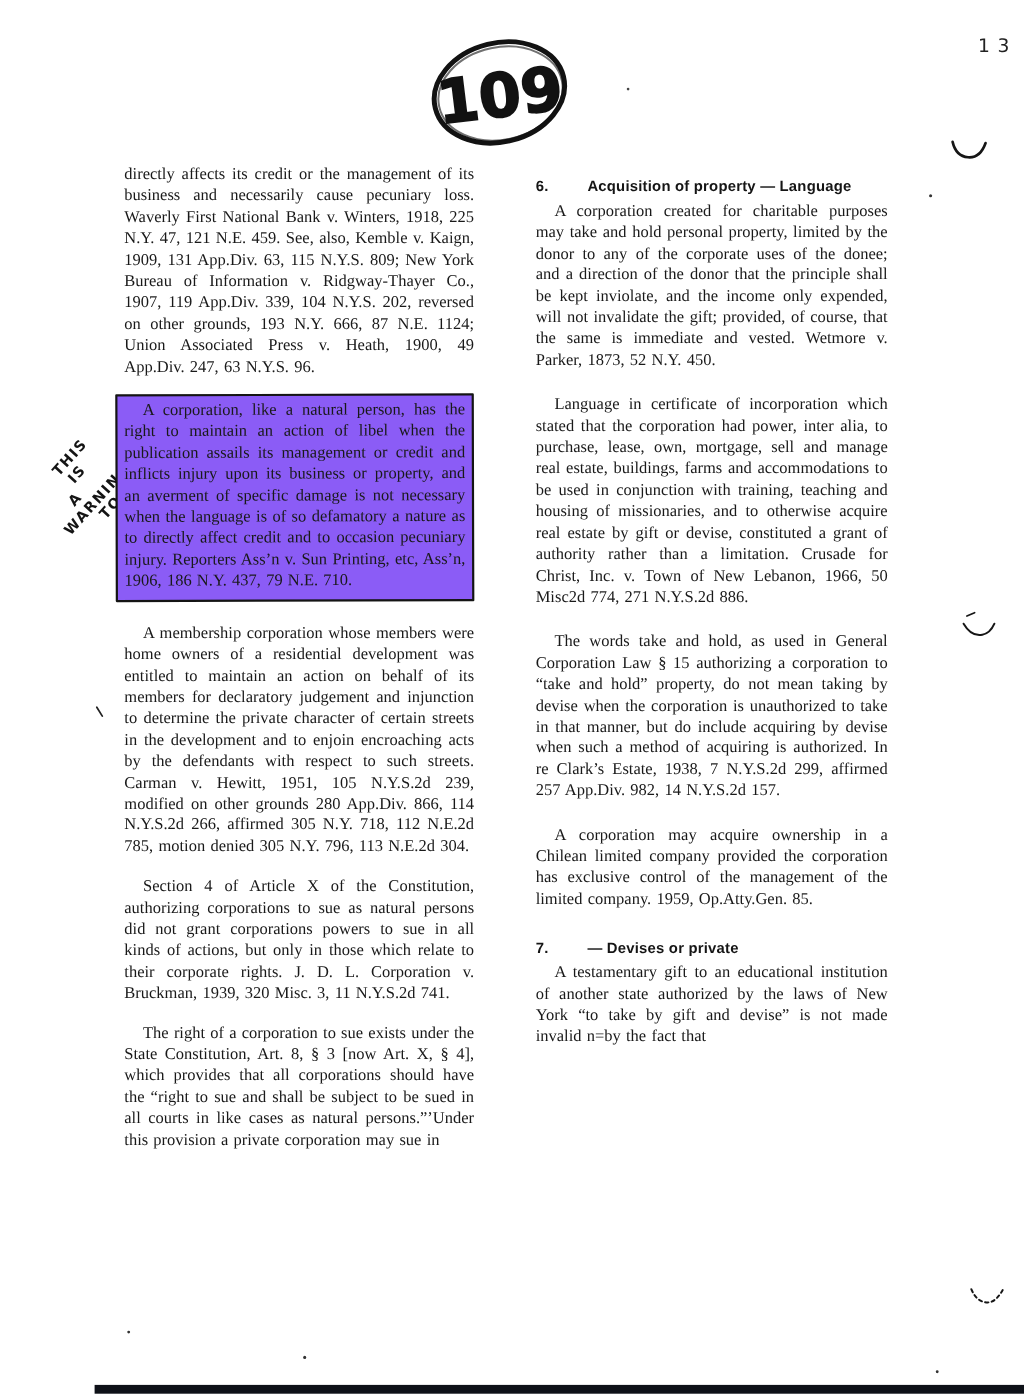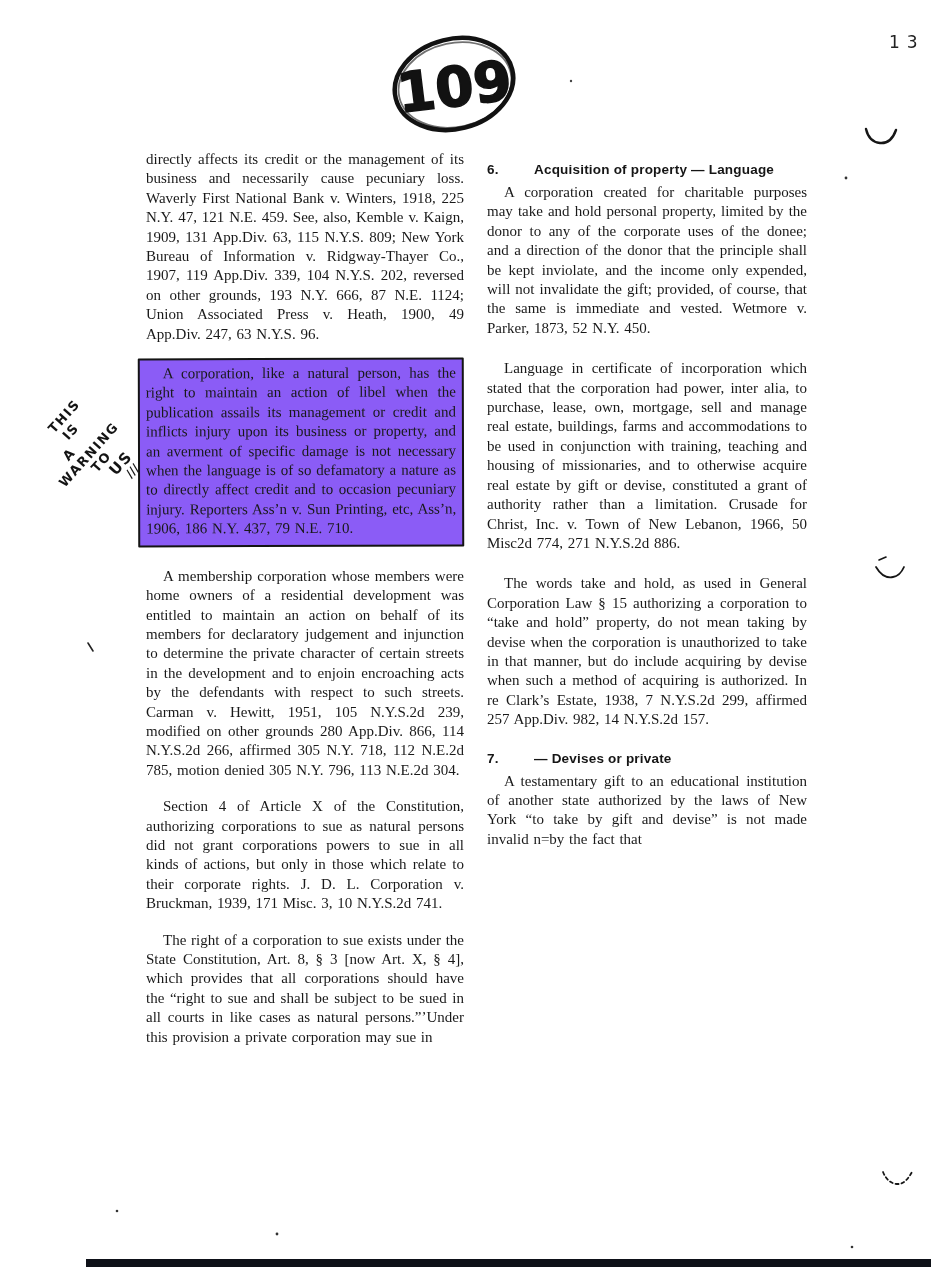--- a/index.html
+++ b/index.html
@@ -4,21 +4,21 @@
 <style>
   html,body{margin:0;padding:0;}
   body{
     width:931px;height:1267px;position:relative;background:#ffffff;
     font-family:"Liberation Serif", serif;color:#191919;overflow:hidden;
   }
   .page{position:absolute;inset:0;}
 
   
   .col{position:absolute;top:150px;}
-  .col-left{left:146px;width:318px;}
+  .col-left{left:113px;width:318px;}
   .col-right{left:487px;width:320px;}
 
   p.body-par{
     font-size:15px;line-height:19.4px;text-align:justify;
     margin:0 0 17px 0;text-indent:17px;
     -webkit-hyphens:none;hyphens:none;word-spacing:1px;
   }
   p.no-indent{text-indent:0;}
 
   .boxed-par{
@@ -94,33 +94,34 @@
     <span class="w w6">US</span>
     <span class="w w7">///</span>
   </div>
 
   <div class="col col-left">
     <p class="body-par no-indent">directly affects its credit or the management of its business and necessarily cause pecuniary loss.  Waverly First National Bank v. Winters, 1918, 225 N.Y. 47, 121 N.E. 459.  See, also, Kemble v. Kaign, 1909, 131 App.Div. 63, 115 N.Y.S. 809; New York Bureau of Information v. Ridgway-Thayer Co., 1907, 119 App.Div. 339, 104 N.Y.S. 202, reversed on other grounds, 193 N.Y. 666, 87 N.E. 1124; Union Associated Press v. Heath, 1900, 49 App.Div. 247, 63 N.Y.S. 96.</p>
     <div class="boxed-par">
       <p class="body-par">A corporation, like a natural person, has the right to maintain an action of libel when the publication assails its management or credit and inflicts injury upon its business or property, and an averment of specific damage is not necessary when the language is of so defamatory a nature as to directly affect credit and to occasion pecuniary injury.  Reporters Ass’n v. Sun Printing, etc, Ass’n, 1906, 186 N.Y. 437, 79 N.E. 710.</p>
     </div>
     <p class="body-par">A membership corporation whose members were home owners of a residential development was entitled to maintain an action on behalf of its members for declaratory judgement and injunction to determine the private character of certain streets in the development and to enjoin encroaching acts by the defendants with respect to such streets.  Carman v. Hewitt, 1951, 105 N.Y.S.2d 239, modified on other grounds 280 App.Div. 866, 114 N.Y.S.2d 266, affirmed 305 N.Y. 718, 112 N.E.2d 785, motion denied 305 N.Y. 796, 113 N.E.2d 304.</p>
-    <p class="body-par">Section 4 of Article X of the Constitution, authorizing corporations to sue as natural persons did not grant corporations powers to sue in all kinds of actions, but only in those which relate to their corporate rights.  J. D. L. Corporation v. Bruckman, 1939, 171 Misc. 3, 10 N.Y.S.2d 741.</p>
+    <p class="body-par">Section 4 of Article X of the Constitution, authorizing corporations to sue as natural persons did not grant corporations powers to sue in all kinds of actions, but only in those which relate to their corporate rights.  J. D. L. Corporation v. Bruckman, 1939, 320 Misc. 3, 11 N.Y.S.2d 741.</p>
     <p class="body-par">The right of a corporation to sue exists under the State Constitution, Art. 8, § 3 [now Art. X, § 4], which provides that all corporations should have the “right to sue and shall be subject to be sued in all courts in like cases as natural persons.”’Under this provision a private corporation may sue in</p>
   </div>
 
   <div class="col col-right">
 
     <div class="section-heading">
       <span class="h-num">6.</span>
       <span class="h-label">Acquisition of property — Language</span>
     </div>
     <p class="body-par" style="margin-bottom:21px;">A corporation created for charitable purposes may take and hold personal property, limited by the donor to any of the corporate uses of the donee; and a direction of the donor that the principle shall be kept inviolate, and the income only expended, will not invalidate the gift; provided, of course, that the same is immediate and vested.  Wetmore v. Parker, 1873, 52 N.Y. 450.</p>
     <p class="body-par" style="margin-bottom:21px;">Language in certificate of incorporation which stated that the corporation had power, inter alia, to purchase, lease, own, mortgage, sell and manage real estate, buildings, farms and accommodations to be used in conjunction with training, teaching and housing of missionaries, and to otherwise acquire real estate by gift or devise, constituted a grant of authority rather than a limitation.  Crusade for Christ, Inc. v. Town of New Lebanon, 1966, 50 Misc2d 774, 271 N.Y.S.2d 886.</p>
     <p class="body-par" style="margin-bottom:21px;">The words take and hold, as used in General Corporation Law § 15 authorizing a corporation to “take and hold” property, do not mean taking by devise when the corporation is unauthorized to take in that manner, but do include acquiring by devise when such a method of acquiring is authorized.  In re Clark’s Estate, 1938, 7 N.Y.S.2d 299, affirmed 257 App.Div. 982, 14 N.Y.S.2d 157.</p>
+    <p class="body-par" style="margin-bottom:26px;">A corporation may acquire ownership in a Chilean limited company provided the corporation has exclusive control of the management of the limited company.  1959, Op.Atty.Gen. 85.</p>
 
     <div class="section-heading">
       <span class="h-num">7.</span>
       <span class="h-label">— Devises or private</span>
     </div>
     <p class="body-par">A testamentary gift to an educational institution of another state authorized by the laws of New York “to take by gift and devise” is not made invalid n=by the fact that</p>
   </div>
 
   <svg class="marks" width="931" height="1267" viewBox="0 0 931 1267">
     <path d="M866 129 Q869 142 880 143 Q891 144 896 130" fill="none" stroke="#161616" stroke-width="2.4" stroke-linecap="round"></path>

